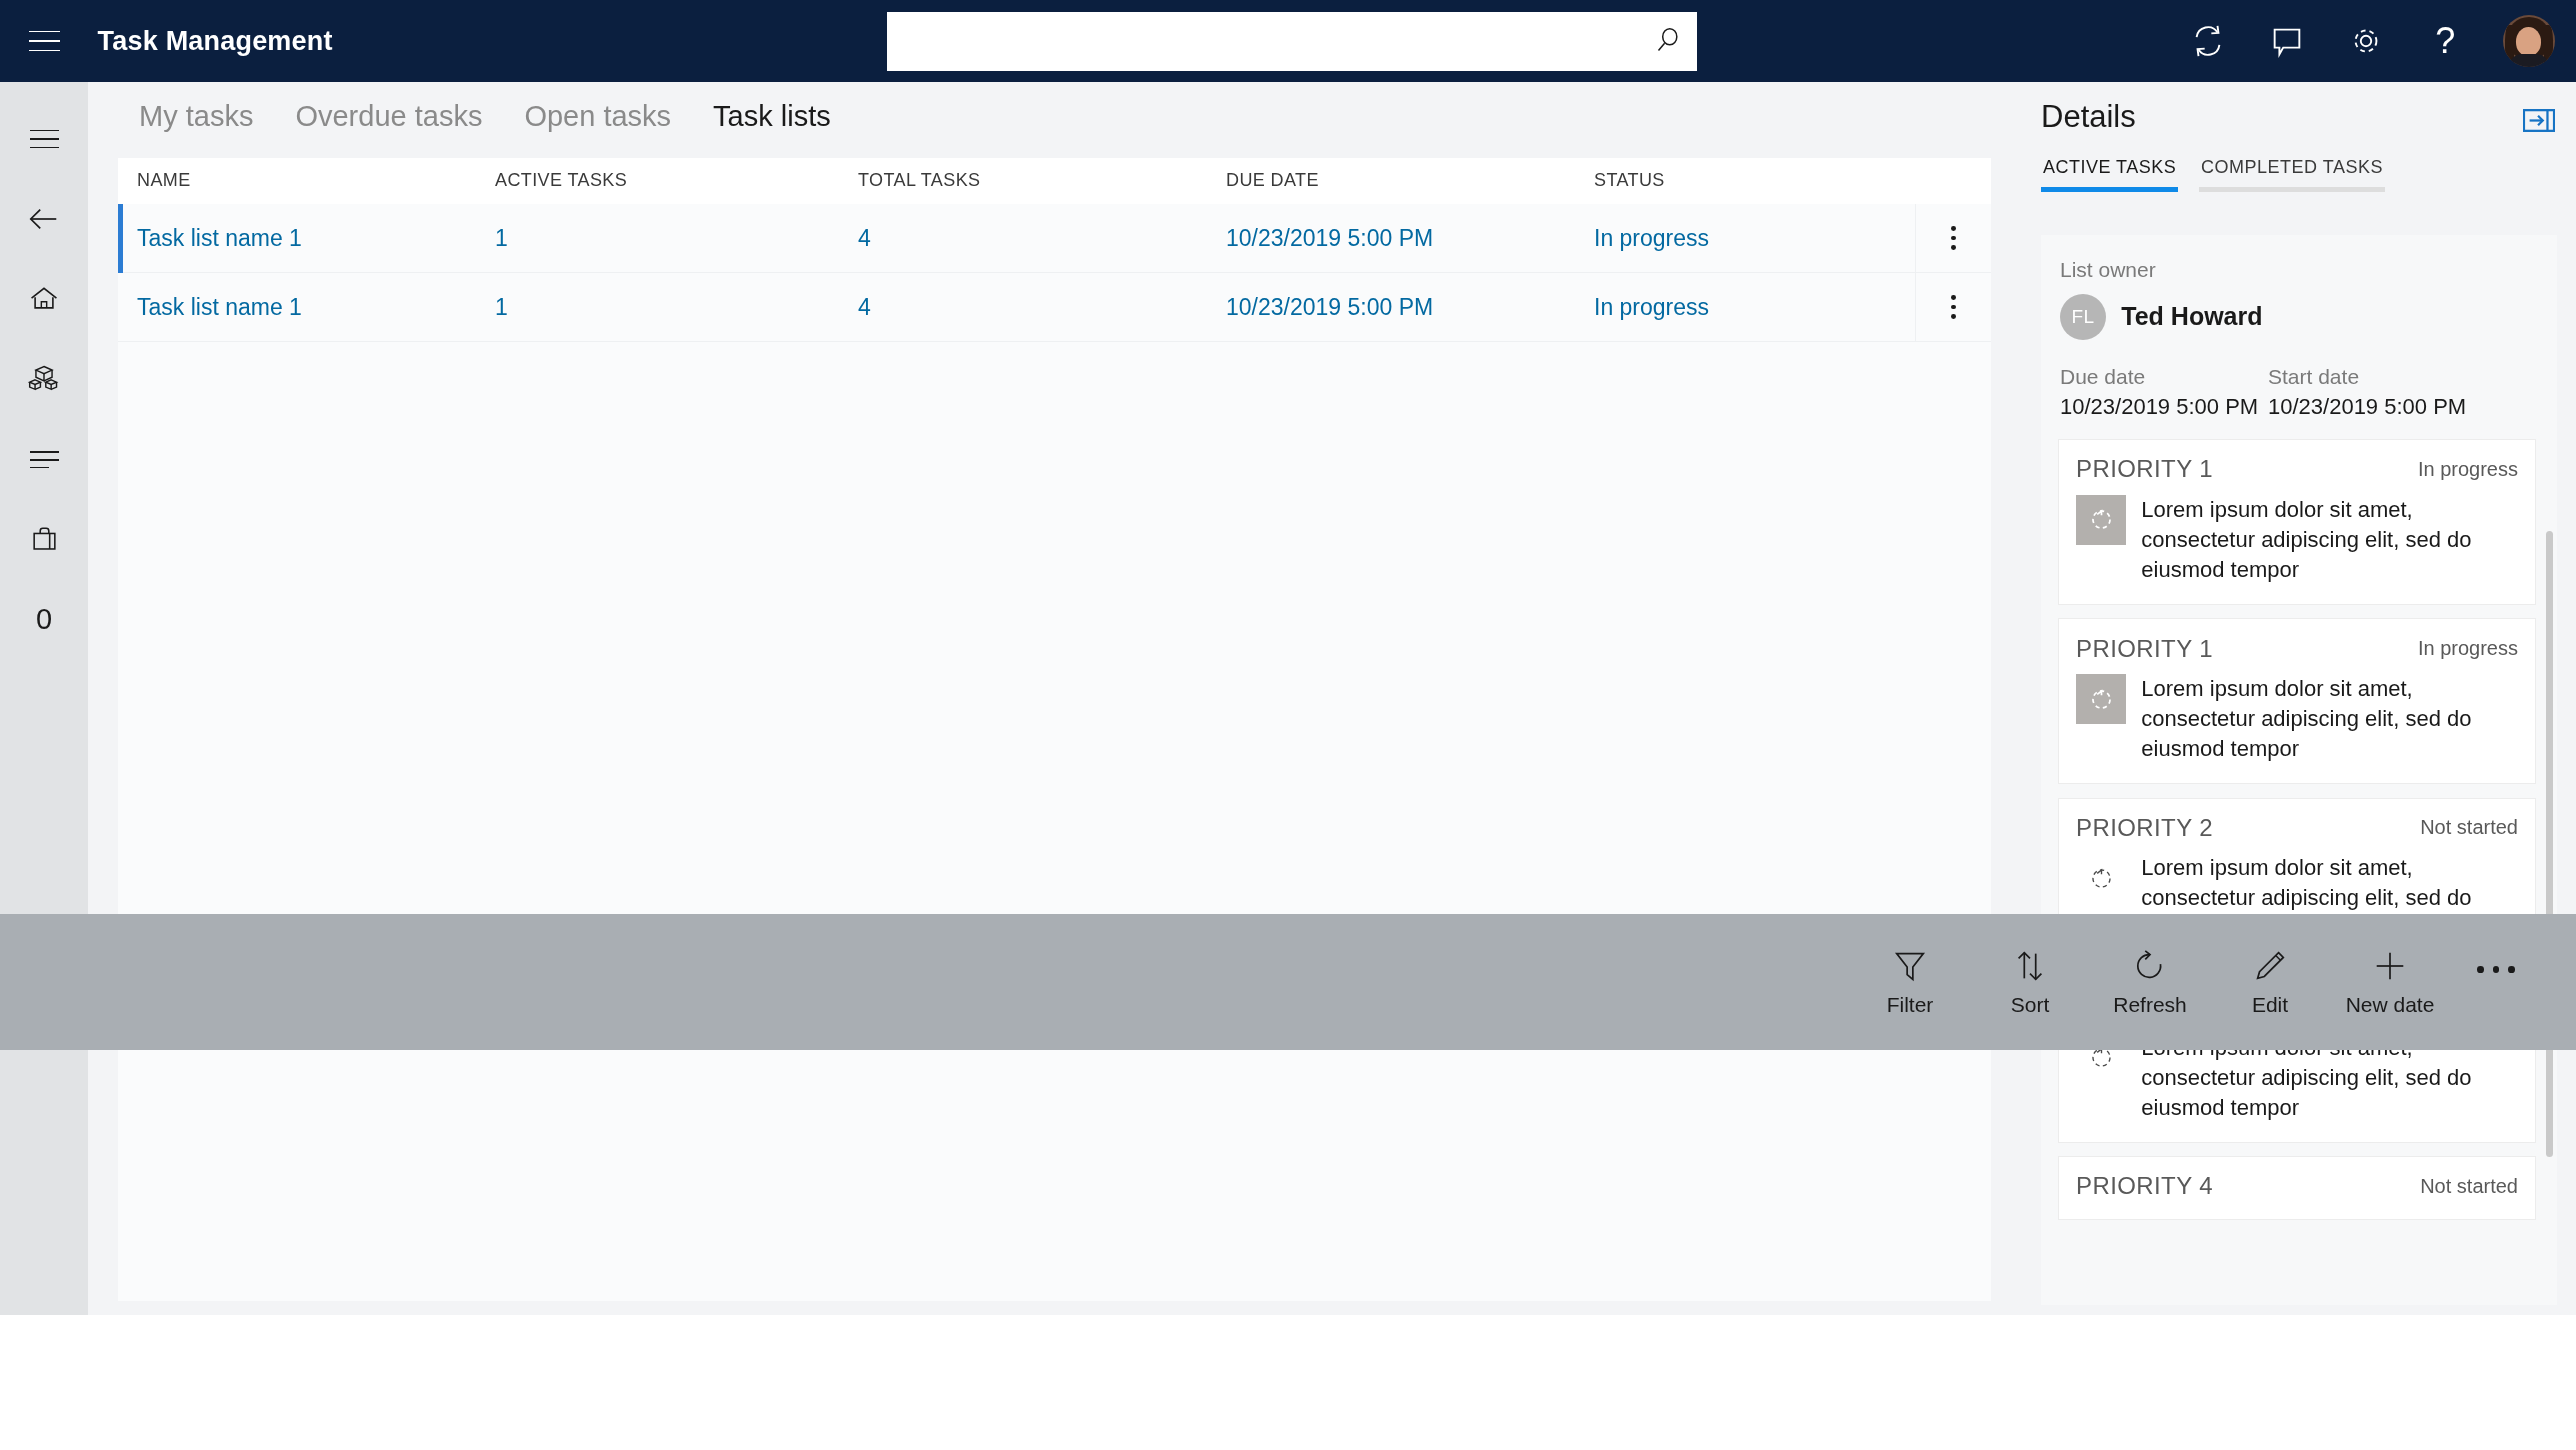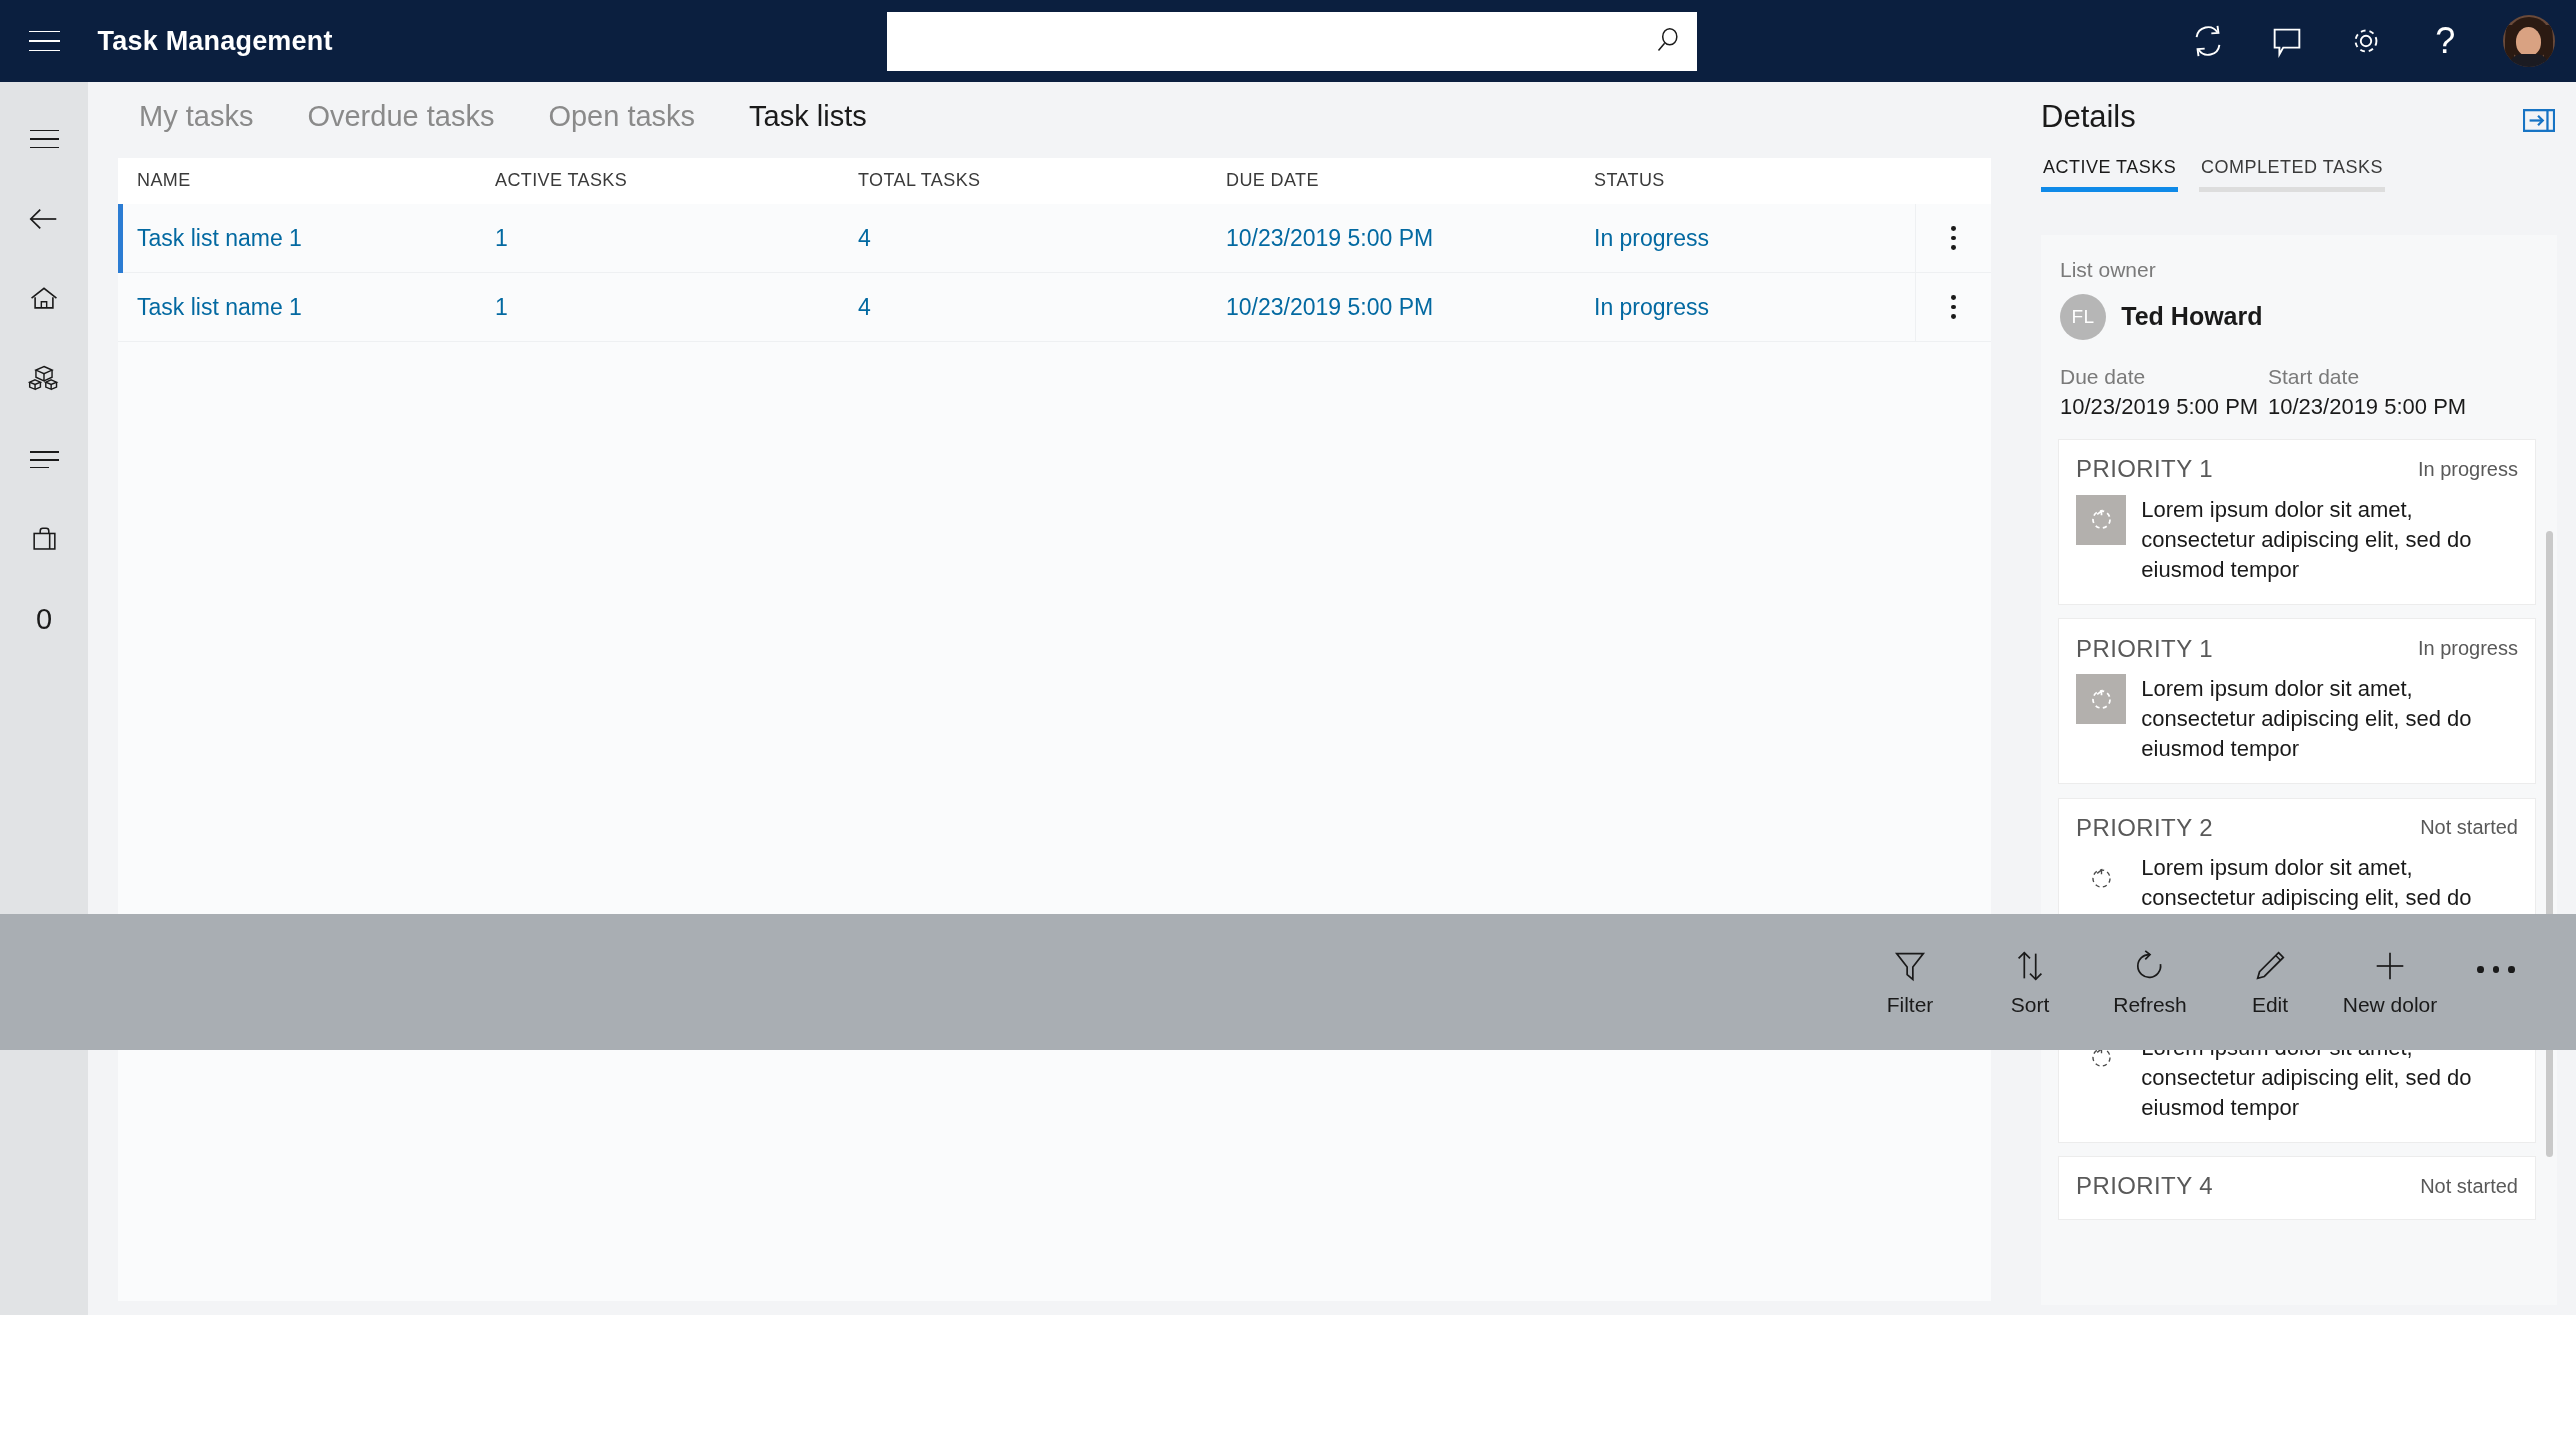--- a/index.html
+++ b/index.html
@@ -86,21 +86,21 @@
   .rail-list i:nth-child(1) { top: 1.9px; width: 29px; }
   .rail-list i:nth-child(2) { top: 9.6px; width: 29px; }
   .rail-list i:nth-child(3) { top: 17px; width: 19px; }
   .rail-zero { font-size: 29px; color: #1a1a1a; font-weight: 400; }
 
   
   .content {
     position: absolute; left: 88px; top: 82px; width: 1932px; height: 1233px;
     background: #f3f4f6;
   }
-  .tabs { display: flex; align-items: center; height: 69px; padding-left: 30px; gap: 12px; }
+  .tabs { display: flex; align-items: center; height: 69px; padding-left: 30px; gap: 0; }
   .tab {
     font-size: 29px; color: #8a8a8a; font-weight: 400; padding: 0 21px; cursor: pointer;
     white-space: nowrap; line-height: 69px;
   }
   .tab.active { color: #1a1a1a; }
 
   .table-wrap {
     position: absolute; left: 30px; top: 76px; width: 1873px; height: 1143px;
     background: #fafbfc;
   }
@@ -516,21 +516,21 @@
         <path d="M29 6 L34 11 L14 31 L7 33 L9 26 Z" fill="none" stroke="#1a1a1a" stroke-width="1.8"></path>
         <line x1="26" y1="9" x2="31" y2="14" stroke="#1a1a1a" stroke-width="1.6"></line>
       </svg>
       <span class="bb-lab">Edit</span>
     </div>
     <div class="bb-item">
       <svg viewBox="0 0 40 40" width="38" height="38">
         <line x1="20" y1="6" x2="20" y2="34" stroke="#1a1a1a" stroke-width="1.8"></line>
         <line x1="6" y1="20" x2="34" y2="20" stroke="#1a1a1a" stroke-width="1.8"></line>
       </svg>
-      <span class="bb-lab">New dolor</span>
+      <span class="bb-lab">New date</span>
     </div>
     <div class="bb-more">
       <span>
           <i></i>
           <i></i>
           <i></i>
         </span>
     </div>
   </div>
 

